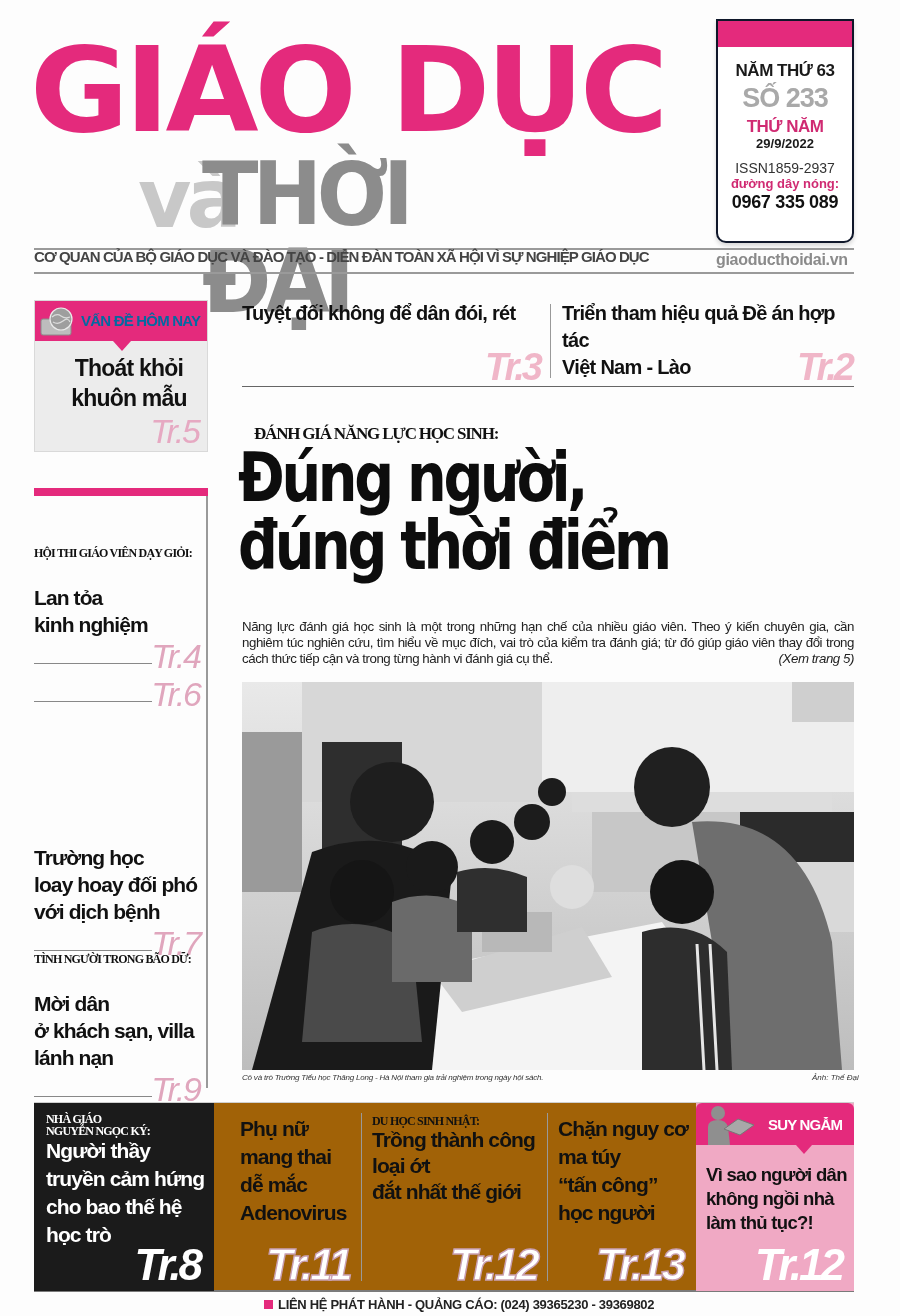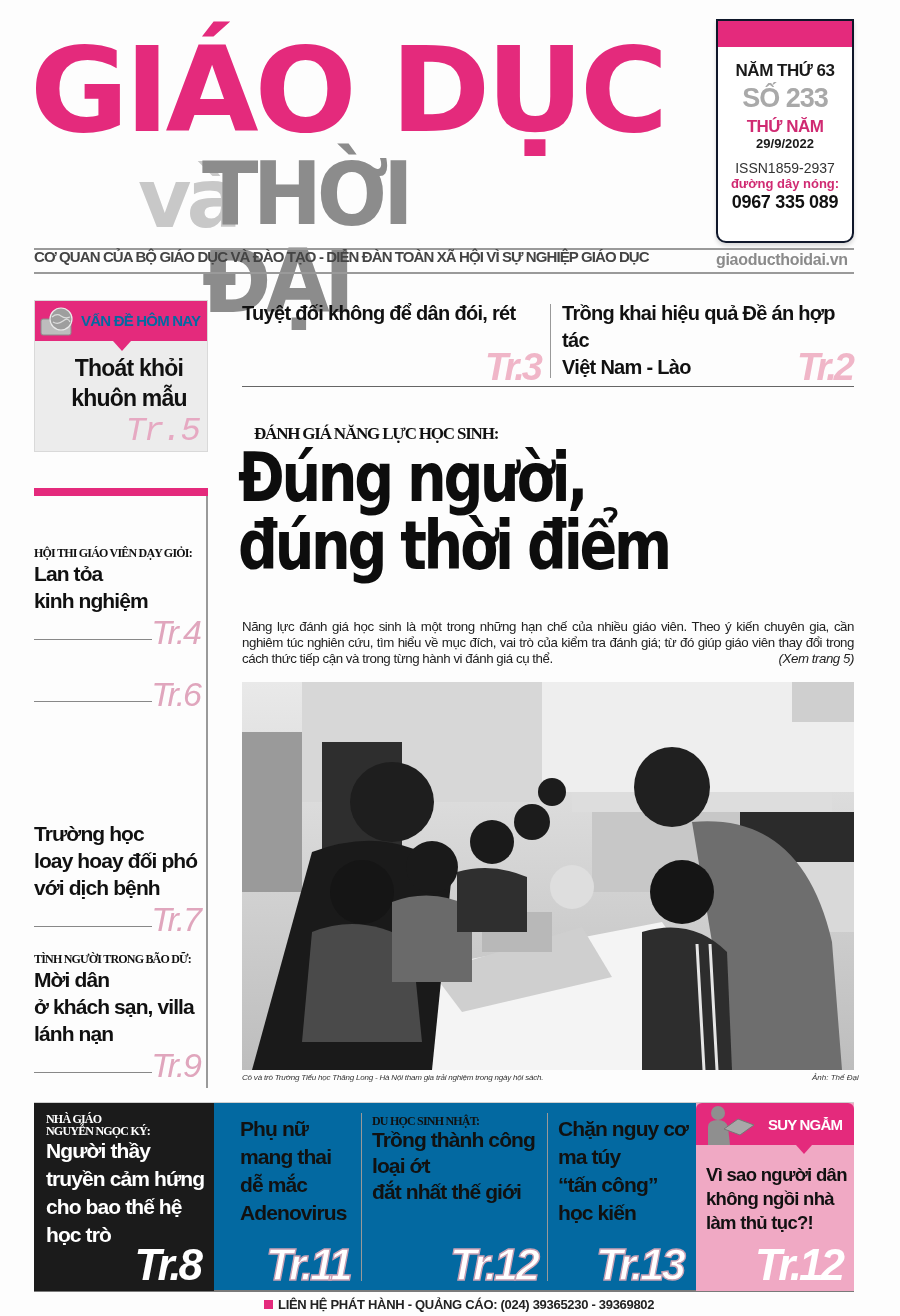--- a/index.html
+++ b/index.html
@@ -51,28 +51,28 @@
 
   
   #vdhn { left: 34px; top: 300px; width: 174px; height: 152px; background: #ececec; border: 1px solid #d9d9d9; }
   #vdhn .hdr { position: absolute; left: 0; top: 0; width: 100%; height: 40px; background: #e42a7c; }
   #vdhn .hdr-label { position: absolute; left: 46px; top: 11px; font-weight: bold; font-size: 15px; color: #0369a1; letter-spacing: -0.8px; white-space: nowrap; }
   #vdhn .globe { position: absolute; left: 4px; top: 4px; width: 38px; height: 32px; }
   #vdhn .pointer { position: absolute; left: 78px; top: 40px; width: 0; height: 0;
     border-left: 9px solid transparent; border-right: 9px solid transparent; border-top: 10px solid #e42a7c; }
   #vdhn .headline { position: absolute; left: 0; top: 52px; width: 100%; text-align: center;
     font-weight: bold; font-size: 23px; line-height: 30px; letter-spacing: -0.8px; color: #111; margin-left: 8px; }
-  #vdhn .tr { position: absolute; right: 8px; bottom: 2px; font-size: 34px; font-style: italic; color: #e6a9c2; letter-spacing: -2px; line-height: 36px; font-family: Liberation Mono, monospace; }
+  #vdhn .tr { position: absolute; right: 8px; bottom: 2px; font-size: 34px; font-style: italic; color: #e6a9c2; letter-spacing: -2px; line-height: 36px; }
 
   #left-pink-bar { left: 34px; top: 488px; width: 174px; height: 8px; background: #e42a7c; }
   #left-vline { left: 206px; top: 496px; width: 2px; height: 592px; background: #9a9a9a; }
 
   .side-story { position: absolute; left: 34px; width: 172px; }
   .side-story .kicker { font-family: "Liberation Serif", serif; font-weight: bold; font-size: 12px; letter-spacing: -0.8px; color: #111; white-space: nowrap; line-height: 14px; }
-  .side-story .head { font-weight: bold; font-size: 21px; line-height: 27px; letter-spacing: -0.9px; color: #111; }
+  .side-story .head { font-weight: bold; font-size: 21px; line-height: 27px; letter-spacing: -0.9px; color: #111; margin-top: 24px; }
   .side-story .foot { position: relative; height: 34px; }
   .side-story .foot .rule { position: absolute; left: 0; bottom: 8px; width: 118px; height: 1px; background: #888; }
   .side-story .foot .tr { position: absolute; right: 6px; bottom: -2px; font-size: 34px; font-style: italic; color: #e0a6bd; letter-spacing: -2px; line-height: 36px; }
 
   
   #teaser1 { left: 242px; top: 300px; width: 300px; height: 86px; }
   #teaser2 { left: 550px; top: 300px; width: 304px; height: 86px; }
   .teaser .head { font-weight: bold; font-size: 20px; line-height: 27px; letter-spacing: -0.7px; color: #111; }
   .teaser .tr { position: absolute; right: 2px; bottom: 0; font-weight: bold; font-style: italic; font-size: 38px; color: #f0b6c8; letter-spacing: -3px; line-height: 38px; }
   #teaser2 .vline { position: absolute; left: 0; top: 4px; width: 1px; height: 74px; background: #999; }
@@ -85,21 +85,21 @@
   #main-headline .line { font-family: "DejaVu Sans", sans-serif; font-weight: bold; font-size: 68px; line-height: 68px; letter-spacing: -4px; color: #0d0d0d; transform: scaleX(0.82); transform-origin: left; white-space: nowrap; }
   #main-lede { left: 242px; top: 619px; width: 612px; font-size: 13.3px; line-height: 16px; letter-spacing: -0.45px; color: #222; text-align: justify; }
   #main-lede .more { float: right; font-style: italic; }
 
   #photo { left: 242px; top: 682px; width: 612px; height: 388px; background: #d8d8d8; overflow: hidden; }
   #photo svg { display: block; }
   #photo-caption { left: 242px; top: 1073px; font-size: 8px; font-style: italic; color: #333; letter-spacing: -0.2px; }
   #photo-credit { left: 812px; top: 1073px; font-size: 8px; font-style: italic; color: #333; }
 
   
-  #bottom-strip { left: 34px; top: 1102px; width: 820px; height: 190px; background: #0369a1; border-top: 1px solid #cfcfcf; border-bottom: 2px solid #7a7a7a; }
+  #bottom-strip { left: 34px; top: 1102px; width: 820px; height: 190px; background: #a16207; border-top: 1px solid #cfcfcf; border-bottom: 2px solid #7a7a7a; }
   .bcell { position: absolute; top: 0; height: 188px; }
   .bcell .kicker { font-family: "Liberation Serif", serif; font-weight: bold; font-size: 12px; line-height: 12px; letter-spacing: -0.8px; }
   .bcell .head { font-weight: bold; font-size: 21px; line-height: 28px; letter-spacing: -0.9px; }
   .bcell .tr-outline { position: absolute; font-weight: bold; font-style: italic; font-size: 44px; letter-spacing: -3px; line-height: 44px;
      color: #fff; -webkit-text-stroke: 1.4px #c9a0b3; }
   #bcell1 { left: 0; width: 180px; background: #1b1b1b; color: #fff; padding: 10px 0 0 12px; }
   #bcell1 .tr-solid { position: absolute; right: 14px; bottom: 4px; font-weight: bold; font-style: italic; font-size: 44px; letter-spacing: -3px; line-height: 44px; color: #fff; }
   #bcell2 { left: 180px; width: 148px; padding: 12px 0 0 26px; color: #111; }
   #bcell2 .vline { position: absolute; right: 0; top: 10px; width: 1px; height: 168px; background: #999; }
   #bcell3 { left: 328px; width: 186px; padding: 12px 0 0 10px; color: #111; }
@@ -209,21 +209,21 @@
 
 <div id="teaser1" class="abs teaser">
   <div class="head">
     <div>Tuyệt đối không để dân đói, rét</div>
   </div>
   <div class="tr">Tr.3</div>
 </div>
 <div id="teaser2" class="abs teaser">
   <div class="vline"></div>
   <div class="head">
-    <div>Trồng khai hiệu quả Đề án hợp tác</div>
+    <div>Triển tham hiệu quả Đề án hợp tác</div>
     <div>Việt Nam - Lào</div>
   </div>
   <div class="tr">Tr.2</div>
 </div>
 <div id="teaser-rule" class="abs"></div>
 
 <div id="main-kicker" class="abs">ĐÁNH GIÁ NĂNG LỰC HỌC SINH:</div>
 <div id="main-headline" class="abs">
   <div class="line">Đúng người,</div>
   <div class="line">đúng thời điểm</div>
@@ -315,21 +315,21 @@
     </div>
     <div class="tr-outline" style="left:88px; bottom:4px;">Tr.12</div>
     <div class="vline"></div>
   </div>
 
   <div id="bcell4" class="bcell">
     <div class="head">
       <div>Chặn nguy cơ</div>
       <div>ma túy</div>
       <div>“tấn công”</div>
-      <div>học kiến</div>
+      <div>học người</div>
     </div>
     <div class="tr-outline" style="left:48px; bottom:4px;">Tr.13</div>
   </div>
 
   <div id="bcell5" class="bcell">
     <div class="hdr"></div>
     <svg class="reader" viewBox="0 0 62 40">
       <circle cx="14" cy="8" r="7" fill="#8f8f8f"></circle>
       <path d="M4 40 L4 22 Q4 15 14 15 Q22 15 24 22 L26 40 Z" fill="#8f8f8f"></path>
       <path d="M20 24 L34 14 L50 20 L36 30 Z" fill="#a8a8a8" stroke="#777" stroke-width="1"></path>

